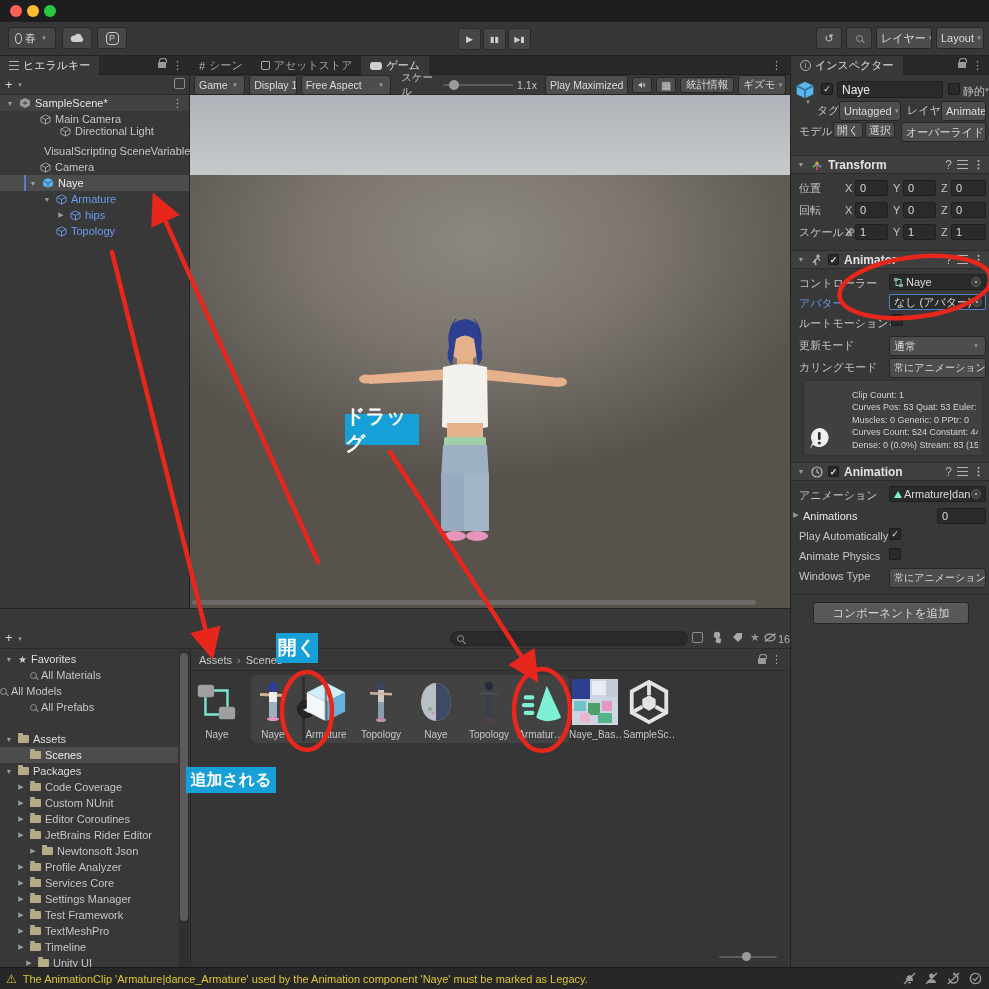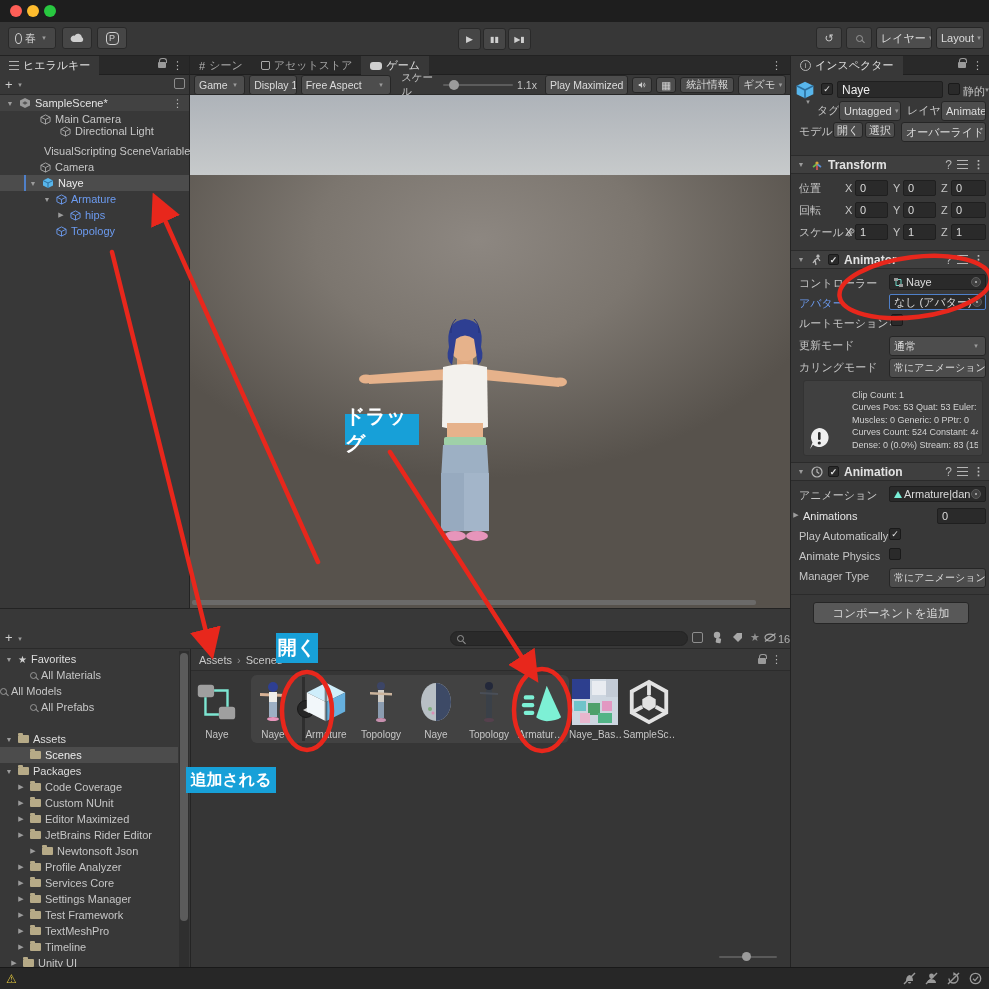--- a/index.html
+++ b/index.html
@@ -462,21 +462,21 @@
   <span class="abs" style="left:12px;top:454px;color:#e6e6e6">Animations</span>
   <div class="abs fld" style="left:146px;top:452px;width:49px">
       <span>0</span>
     </div>
   <span class="abs" style="left:8px;top:474px;color:#c6c6c6">Play Automatically</span>
   <span class="abs cb" style="left:98px;top:472px">
       <span>✓</span>
     </span>
   <span class="abs" style="left:8px;top:494px;color:#c6c6c6">Animate Physics</span>
   <span class="abs cb" style="left:98px;top:492px"></span>
-  <span class="abs" style="left:8px;top:514px;color:#c6c6c6">Manager Type</span>
+  <span class="abs" style="left:8px;top:514px;color:#c6c6c6">Windows Type</span>
   <div class="abs dd" style="left:98px;top:512px;width:97px;font-size:10px">
       <span>常にアニメーション化</span>
     </div>
   <div class="abs" style="left:0;top:538px;width:100%;height:1px;background:#2b2b2b"></div>
   <div class="abs btn" style="left:22px;top:546px;width:156px;height:22px;background:#585858;font-size:11.5px">
       <span>コンポーネントを追加</span>
     </div>
 </div>
 
 <div class="abs" style="left:0;top:608px;width:790px;height:359px;border-top:1px solid #232323">
@@ -540,21 +540,21 @@
         <span>Code Coverage</span>
       </div>
     <div class="trow" style="top:144px;padding-left:16px">
         <span class="ar">▶</span>
         <span class="folder"></span>
         <span>Custom NUnit</span>
       </div>
     <div class="trow" style="top:160px;padding-left:16px">
         <span class="ar">▶</span>
         <span class="folder"></span>
-        <span>Editor Maximized</span>
+        <span>Editor Coroutines</span>
       </div>
     <div class="trow" style="top:176px;padding-left:16px">
         <span class="ar">▶</span>
         <span class="folder"></span>
         <span>JetBrains Rider Editor</span>
       </div>
     <div class="trow" style="top:192px;padding-left:28px">
         <span class="ar">▶</span>
         <span class="folder"></span>
         <span>Newtonsoft Json</span>
@@ -582,21 +582,21 @@
     <div class="trow" style="top:272px;padding-left:16px">
         <span class="ar">▶</span>
         <span class="folder"></span>
         <span>TextMeshPro</span>
       </div>
     <div class="trow" style="top:288px;padding-left:16px">
         <span class="ar">▶</span>
         <span class="folder"></span>
         <span>Timeline</span>
       </div>
-    <div class="trow" style="top:304px;padding-left:9px">
+    <div class="trow" style="top:304px;padding-left:24px">
         <span class="ar">▶</span>
         <span class="folder"></span>
         <span>Unity UI</span>
       </div>
   </div>
   <div class="abs" style="left:179px;top:42px;width:10px;height:317px;background:#2f2f2f">
     <div class="abs" style="left:1px;top:2px;width:8px;height:268px;background:#5b5b5b;border-radius:4px"></div>
   </div>
 
   <div class="abs" style="left:190px;top:40px;right:0;bottom:0;background:#363636;border-left:1px solid #242424">
@@ -721,20 +721,21 @@
       <span>追加される</span>
     </div>
 </div>
 
 <div class="blab" style="left:345px;top:414px;width:74px;height:31px;font-size:20px">
     <span>ドラッグ</span>
   </div>
 
 <div class="abs flex" style="left:0;top:967px;width:989px;height:22px;background:#272727;border-top:1px solid #191919;padding:0 6px;gap:6px">
   <span style="color:#e2c63e;font-size:12px">⚠</span>
+  <span style="color:#ddc52f">The AnimationClip 'Armature|dance_Armature' used by the Animation component 'Naye' must be marked as Legacy.</span>
   <span class="sbi" style="margin-left:auto">
     <svg width="13" height="13" viewBox="0 0 13 13">
         <path d="M3 9 Q3 4 6.5 3 Q10 4 10 9 Z M5 10 h3 a1.5 1.5 0 0 1 -3 0 Z" fill="#9a9a9a"></path>
         <path d="M1 12 L12 1" stroke="#9a9a9a" stroke-width="1.4"></path>
       </svg>
   </span>
   <span class="sbi">
     <svg width="13" height="13" viewBox="0 0 13 13">
         <circle cx="6.5" cy="4" r="2.4" fill="#9a9a9a"></circle>
         <path d="M2 11 Q2 7.2 6.5 7.2 Q11 7.2 11 11 Z" fill="#9a9a9a"></path>

